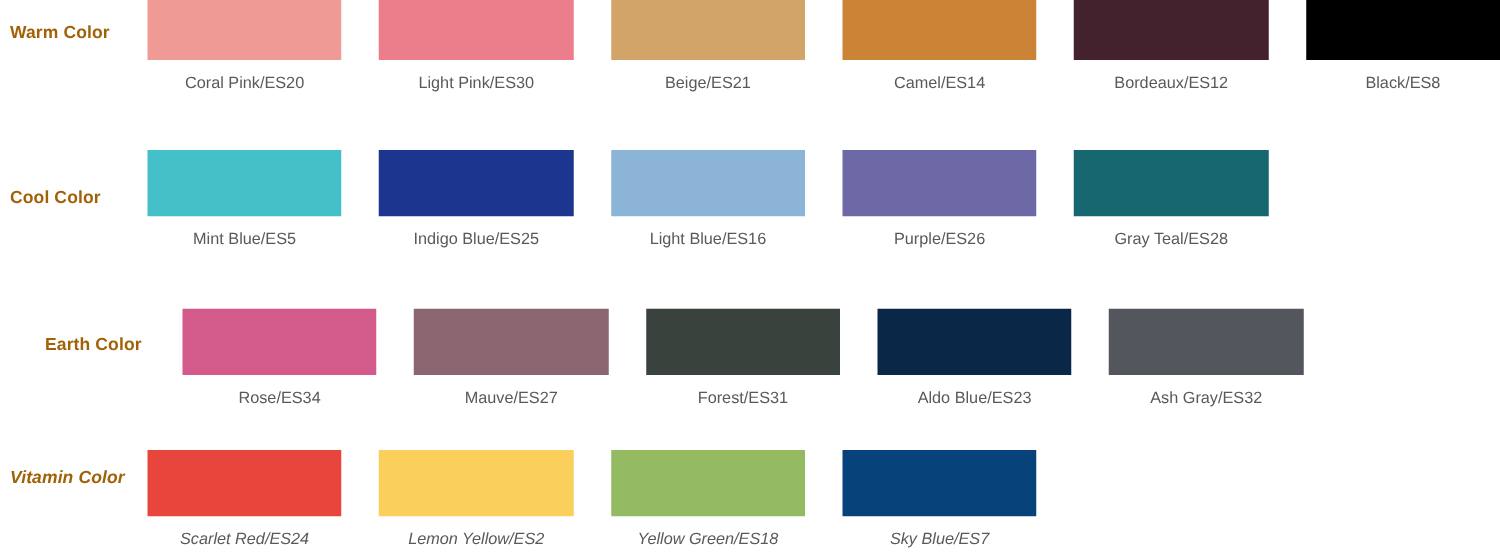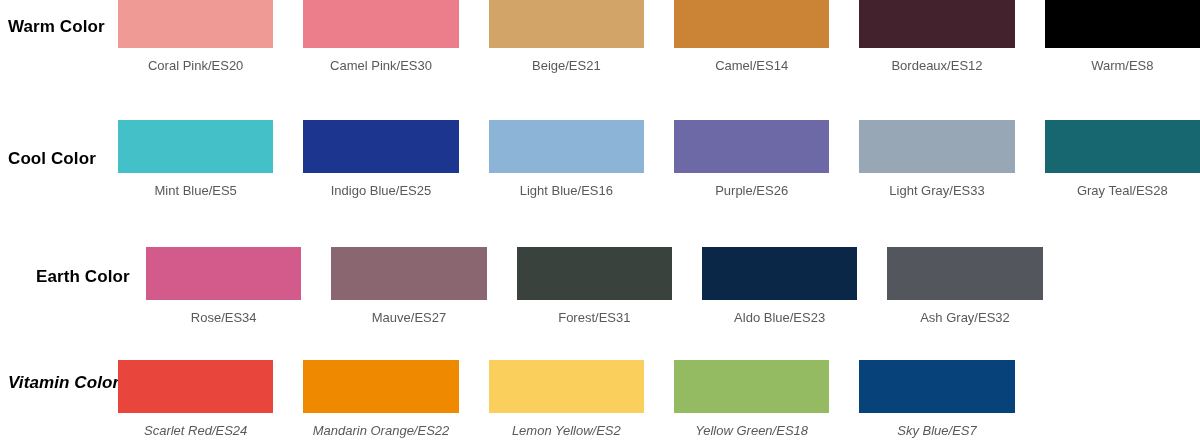--- a/index.html
+++ b/index.html
@@ -25,23 +25,23 @@
     box-sizing: border-box;
   }
   .row-1 { height: 110px; }
   .row-2 { height: 125px; }
   .row-3 { height: 112px; margin-left: 28px; }
   .row-4 { height: 98px; font-style: italic; }
 
   .row-label {
     position: absolute;
     left: 8px;
-    font-size: 17px;
+    font-size: 14px;
     font-weight: bold;
-    color: #000000;
+    color: #a16207;
     letter-spacing: 0.1px;
     white-space: nowrap;
   }
   .row-1 .row-label { top: 17px; }
   .row-2 .row-label { top: 39px; }
   .row-3 .row-label { top: 32px; }
   .row-4 .row-label { top: 26px; }
 
   .swatch-grid {
     position: absolute;
@@ -83,37 +83,37 @@
 
   <div class="row row-1">
     <div class="row-label">Warm Color</div>
     <div class="swatch-grid">
       <div class="swatch-cell">
         <span class="swatch-chip" style="background-color:#F09A96;"></span>
         <span class="swatch-label">Coral Pink/ES20</span>
       </div>
       <div class="swatch-cell">
         <span class="swatch-chip" style="background-color:#EC7D8B;"></span>
-        <span class="swatch-label">Camel Pink/ES30</span>
+        <span class="swatch-label">Light Pink/ES30</span>
       </div>
       <div class="swatch-cell">
         <span class="swatch-chip" style="background-color:#D3A468;"></span>
         <span class="swatch-label">Beige/ES21</span>
       </div>
       <div class="swatch-cell">
         <span class="swatch-chip" style="background-color:#CB8436;"></span>
         <span class="swatch-label">Camel/ES14</span>
       </div>
       <div class="swatch-cell">
         <span class="swatch-chip" style="background-color:#43222D;"></span>
         <span class="swatch-label">Bordeaux/ES12</span>
       </div>
       <div class="swatch-cell">
         <span class="swatch-chip" style="background-color:#000000;"></span>
-        <span class="swatch-label">Warm/ES8</span>
+        <span class="swatch-label">Black/ES8</span>
       </div>
     </div>
   </div>
 
   <div class="row row-2">
     <div class="row-label">Cool Color</div>
     <div class="swatch-grid">
       <div class="swatch-cell">
         <span class="swatch-chip" style="background-color:#44C0C8;"></span>
         <span class="swatch-label">Mint Blue/ES5</span>
@@ -122,24 +122,20 @@
         <span class="swatch-chip" style="background-color:#1C3690;"></span>
         <span class="swatch-label">Indigo Blue/ES25</span>
       </div>
       <div class="swatch-cell">
         <span class="swatch-chip" style="background-color:#8CB4D7;"></span>
         <span class="swatch-label">Light Blue/ES16</span>
       </div>
       <div class="swatch-cell">
         <span class="swatch-chip" style="background-color:#6D69A6;"></span>
         <span class="swatch-label">Purple/ES26</span>
-      </div>
-      <div class="swatch-cell">
-        <span class="swatch-chip" style="background-color:#97A7B6;"></span>
-        <span class="swatch-label">Light Gray/ES33</span>
       </div>
       <div class="swatch-cell">
         <span class="swatch-chip" style="background-color:#16676F;"></span>
         <span class="swatch-label">Gray Teal/ES28</span>
       </div>
     </div>
   </div>
 
   <div class="row row-3">
     <div class="row-label">Earth Color</div>
@@ -168,24 +164,20 @@
   </div>
 
   <div class="row row-4">
     <div class="row-label">Vitamin Color</div>
     <div class="swatch-grid">
       <div class="swatch-cell">
         <span class="swatch-chip" style="background-color:#E8463C;"></span>
         <span class="swatch-label">Scarlet Red/ES24</span>
       </div>
       <div class="swatch-cell">
-        <span class="swatch-chip" style="background-color:#EF8A00;"></span>
-        <span class="swatch-label">Mandarin Orange/ES22</span>
-      </div>
-      <div class="swatch-cell">
         <span class="swatch-chip" style="background-color:#FBCF5B;"></span>
         <span class="swatch-label">Lemon Yellow/ES2</span>
       </div>
       <div class="swatch-cell">
         <span class="swatch-chip" style="background-color:#95BB62;"></span>
         <span class="swatch-label">Yellow Green/ES18</span>
       </div>
       <div class="swatch-cell">
         <span class="swatch-chip" style="background-color:#08427B;"></span>
         <span class="swatch-label">Sky Blue/ES7</span>

